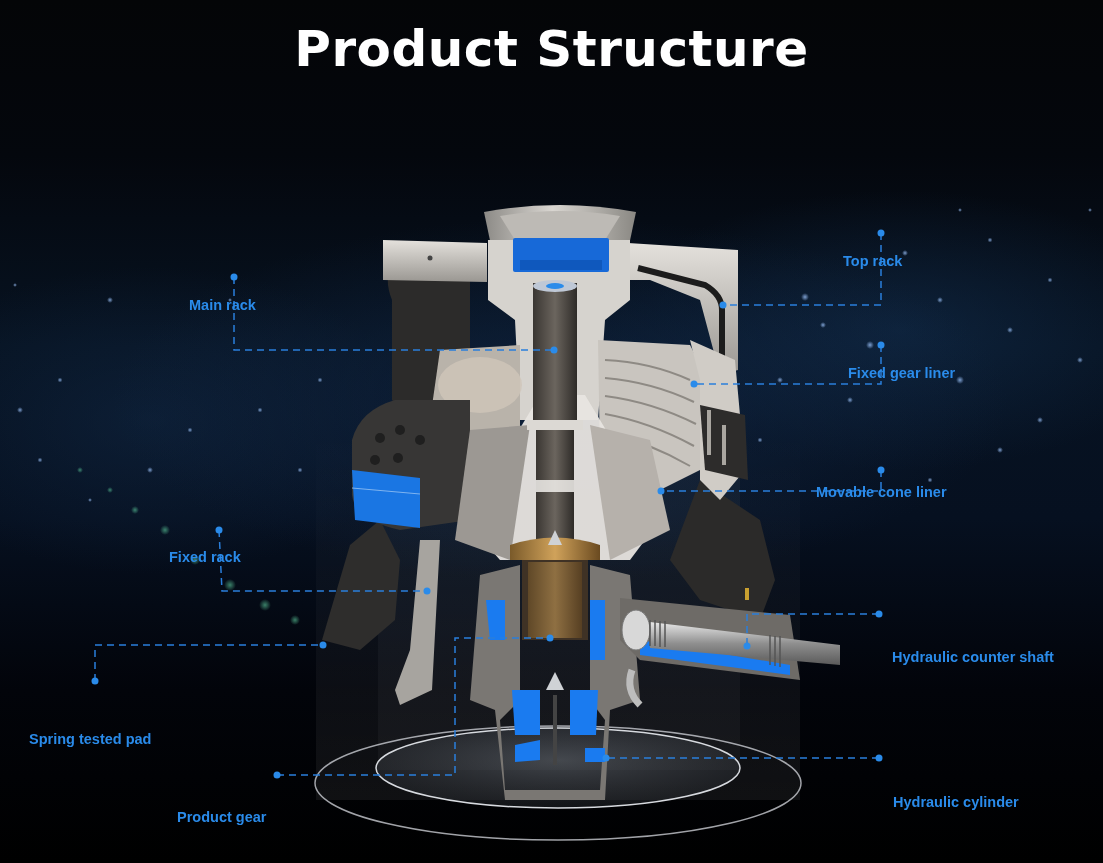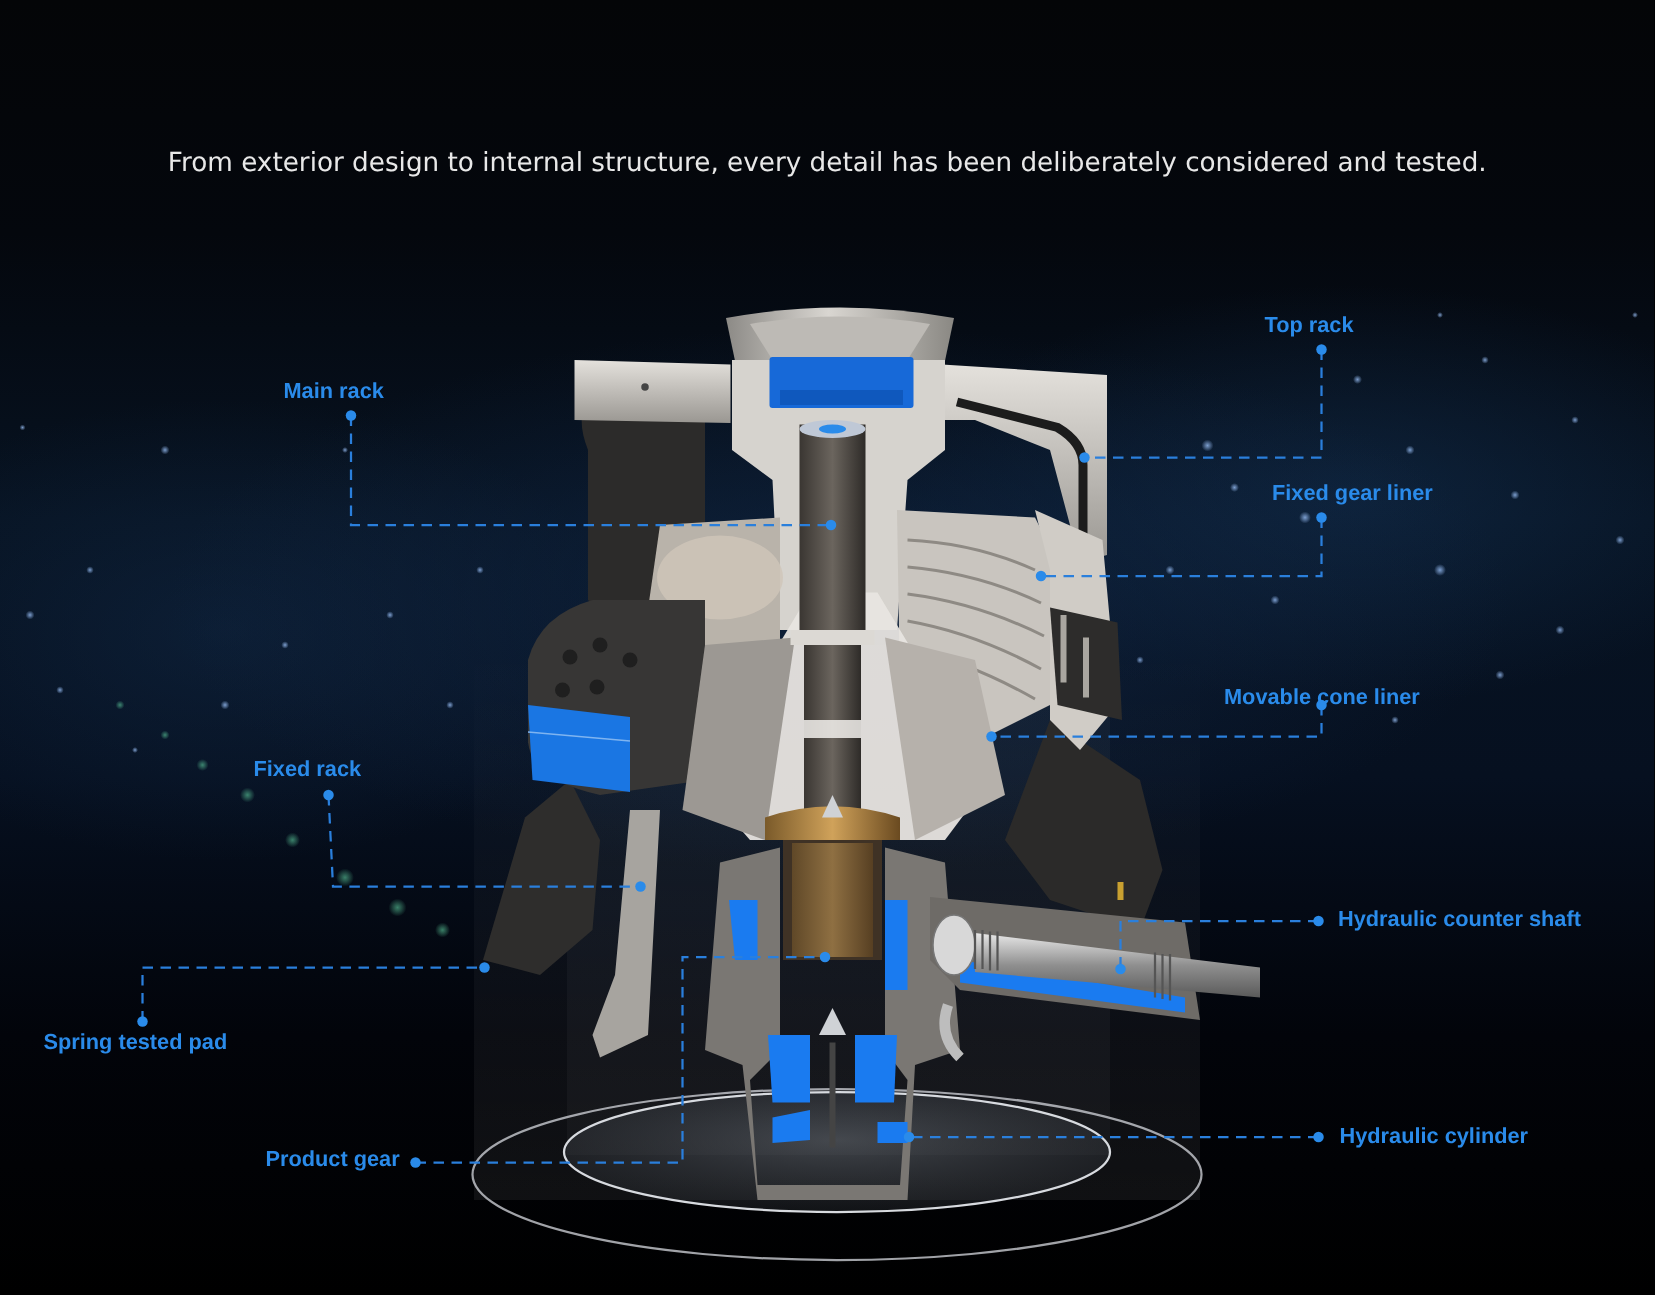--- a/index.html
+++ b/index.html
@@ -6,21 +6,21 @@
   body { width: 1103px; height: 863px; overflow: hidden; position: relative; font-family: "Liberation Sans", "DejaVu Sans", sans-serif; }
   .stage { position: absolute; left: 0; top: 0; width: 1103px; height: 863px; overflow: hidden;
     background:
       radial-gradient(ellipse 640px 260px at 560px 400px, rgba(20,45,80,0.55), rgba(0,0,0,0) 70%),
       radial-gradient(ellipse 420px 200px at 900px 330px, rgba(20,50,85,0.5), rgba(0,0,0,0) 70%),
       radial-gradient(ellipse 380px 220px at 150px 420px, rgba(18,42,72,0.5), rgba(0,0,0,0) 70%),
       linear-gradient(#040507 0%, #04070d 18%, #071322 40%, #061020 60%, #02040a 80%, #000 100%);
   }
   .title { position: absolute; left: 0; width: 1103px; top: 20px; font-size: 50px; font-weight: bold; color: #fff; letter-spacing: 0.5px; text-align: center; font-family: "DejaVu Sans", sans-serif; }
   .subtitle { position: absolute; left: 0; width: 1103px; top: 99px; font-size: 17.5px; color: #e8e8e8; text-align: center; font-family: "DejaVu Sans", sans-serif; }
-  .lbl { position: absolute; color: #2a8bea; font-size: 14.5px; font-weight: bold; white-space: nowrap; font-family: "Liberation Sans", sans-serif; }
+  .lbl { position: absolute; color: #2a8bea; font-size: 14.5px; font-weight: bold; white-space: nowrap; font-family: "Liberation Sans", sans-serif; margin-top: 44px; }
   svg { position: absolute; left: 0; top: 0; }
 </style>
 </head>
 <body>
 
 <div class="stage">
 
   <svg width="1103" height="863">
     <defs>
       <radialGradient id="star" cx="50%" cy="50%" r="50%">
@@ -67,21 +67,21 @@
         <circle cx="165" cy="530" r="5" fill="url(#starg)"></circle>
       <circle cx="195" cy="560" r="5" fill="url(#starg)"></circle>
         <circle cx="230" cy="585" r="6" fill="url(#starg)"></circle>
       <circle cx="265" cy="605" r="6" fill="url(#starg)"></circle>
         <circle cx="295" cy="620" r="5" fill="url(#starg)"></circle>
       <circle cx="110" cy="490" r="3" fill="url(#starg)"></circle>
         <circle cx="80" cy="470" r="3" fill="url(#starg)"></circle>
     </g>
   </svg>
 
-  <div class="subtitle">From exterior design to internal structure, every detail has been deliberately considered and tested.</div>
+  <div class="title">Product Structure</div>
 
   <svg width="1103" height="863">
     <defs>
       <linearGradient id="metal" x1="0" x2="1" y1="0" y2="0">
         <stop offset="0%" stop-color="#8c8a86"></stop>
         <stop offset="45%" stop-color="#d9d6d1"></stop>
         <stop offset="100%" stop-color="#8a8883"></stop>
       </linearGradient>
       <linearGradient id="metalV" x1="0" x2="0" y1="0" y2="1">
         <stop offset="0%" stop-color="#e4e1dc"></stop>
@@ -257,16 +257,16 @@
       <circle cx="606" cy="758" r="3.5"></circle>
     </g>
   </svg>
 
   <div class="lbl" style="left:189px; top:253px;">Main rack</div>
   <div class="lbl" style="left:169px; top:505px;">Fixed rack</div>
   <div class="lbl" style="left:29px; top:687px;">Spring tested pad</div>
   <div class="lbl" style="left:177px; top:765px;">Product gear</div>
   <div class="lbl" style="left:843px; top:209px;">Top rack</div>
   <div class="lbl" style="left:848px; top:321px;">Fixed gear liner</div>
-  <div class="lbl" style="left:816px; top:457px;text-align:center;">Movable cone liner</div>
+  <div class="lbl" style="left:816px; top:440px;text-align:center;">Movable cone liner</div>
   <div class="lbl" style="left:892px; top:605px;">Hydraulic counter shaft</div>
   <div class="lbl" style="left:893px; top:750px;">Hydraulic cylinder</div>
 </div>
 
 </body></html>

